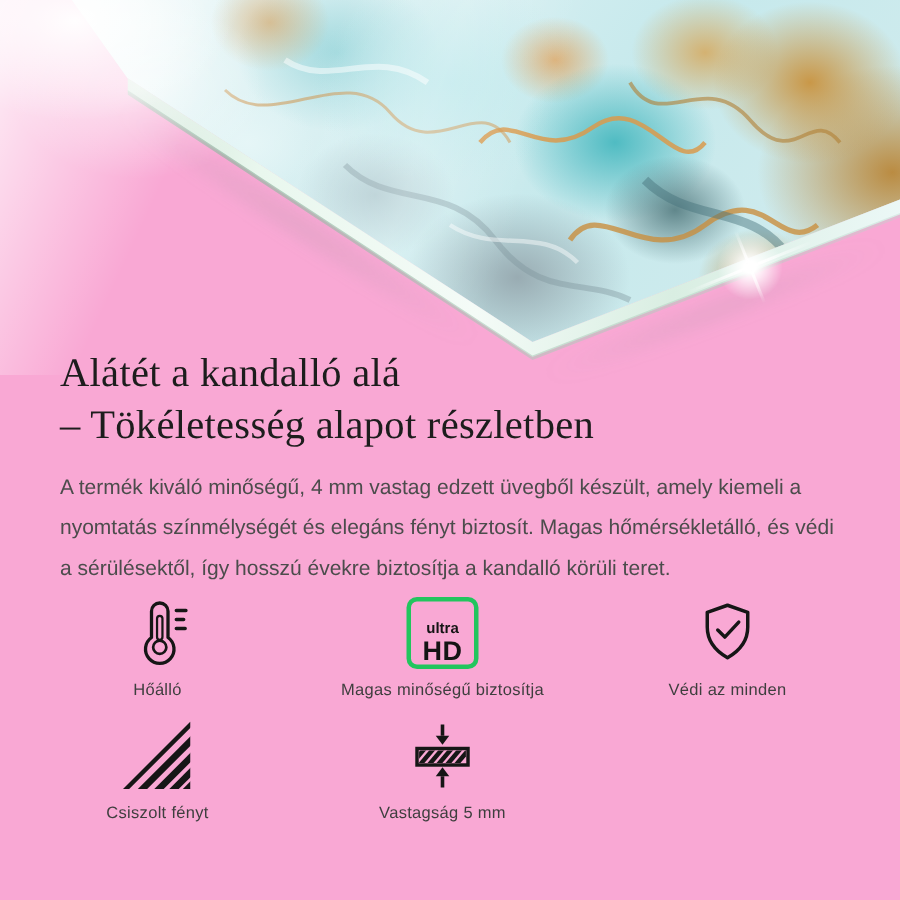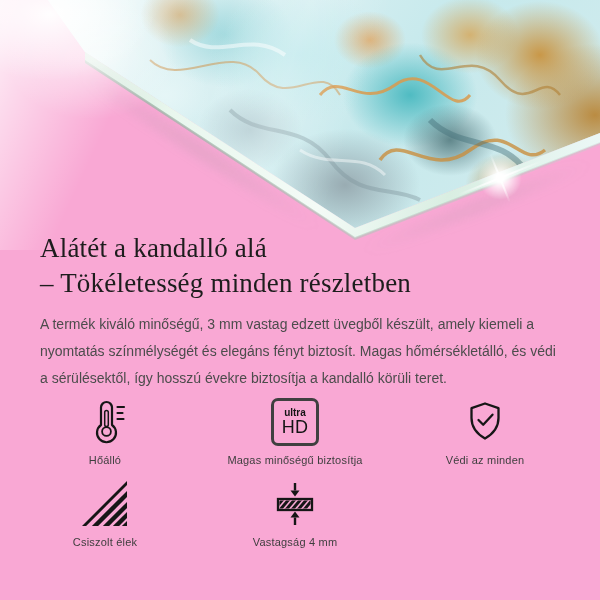--- a/index.html
+++ b/index.html
@@ -62,24 +62,24 @@
     color:#1d1d1d;letter-spacing:.2px;}
   .paragraph{position:absolute;left:40px;top:311px;width:524px;margin:0;
     font-size:14px;line-height:27px;color:#4c4c4c;}
 
   
   .features{position:absolute;left:10px;top:396px;width:570px;display:grid;
     grid-template-columns:repeat(3,1fr);row-gap:12px;}
   .feature{display:flex;flex-direction:column;align-items:center;}
   .icon-wrap{height:52px;display:flex;align-items:center;justify-content:center;color:#161616;}
   .feature .label{margin-top:6px;font-size:11px;color:#3e3e3e;letter-spacing:.2px;}
-  .uhd-box{width:42px;height:42px;border:3px solid #404040;border-radius:7px;
-    display:flex;flex-direction:column;align-items:center;justify-content:center;color:#141414;}
+  .uhd-box{width:42px;height:42px;border:3px solid #22c55e;border-radius:7px;
+    display:flex;flex-direction:column;align-items:center;justify-content:flex-end;color:#141414;}
   .uhd-top{font-size:10px;line-height:10px;font-weight:700;}
-  .uhd-bottom{font-size:18px;line-height:18px;font-weight:400;letter-spacing:.3px;}
+  .uhd-bottom{font-size:18px;line-height:18px;font-weight:700;letter-spacing:.3px;}
 </style>
 </head>
 <body>
 
 <div class="stage">
 
   <div class="hero">
     <div class="shadow-a"></div>
     <div class="shadow-b"></div>
     <div class="glass-top">
@@ -99,23 +99,23 @@
     <div class="glass-edge"></div>
     <div class="glass-rim"></div>
     <div class="hero-fade"></div>
     <div class="sparkle">
       <div class="halo"></div>
         <div class="ray1"></div>
         <div class="ray2"></div>
     </div>
   </div>
 
-  <h1 class="heading"><span>Alátét a kandalló alá</span><br><span>– Tökéletesség minden részletben</span></h1>
+  <h1 class="heading"><span>Alátét a kandalló alá</span><br><span>– Tökéletesség alapot részletben</span></h1>
 
-  <p class="paragraph">A termék kiváló minőségű, 3 mm vastag edzett üvegből készült, amely kiemeli a nyomtatás színmélységét és elegáns fényt biztosít. Magas hőmérsékletálló, és védi a sérülésektől, így hosszú évekre biztosítja a kandalló körüli teret.</p>
+  <p class="paragraph">A termék kiváló minőségű, 4 mm vastag edzett üvegből készült, amely kiemeli a nyomtatás színmélységét és elegáns fényt biztosít. Magas hőmérsékletálló, és védi a sérülésektől, így hosszú évekre biztosítja a kandalló körüli teret.</p>
 
   <div class="features">
 
     <div class="feature">
       <div class="icon-wrap">
         <svg width="48" height="48" viewBox="0 0 48 48" fill="none">
           <path d="M20 9.5 a5.5 5.5 0 0 1 11 0 v17.5 a9.5 9.5 0 1 1 -11 0 z" stroke="#161616" stroke-width="2.2" stroke-linejoin="round"></path>
           <circle cx="25.5" cy="33.5" r="4.4" stroke="#161616" stroke-width="1.8"></circle>
           <rect x="23.7" y="12.5" width="3.6" height="16" rx="1.8" stroke="#161616" stroke-width="1.5"></rect>
           <path d="M36.5 9 h6.5 M36.5 15 h5 M36.5 21 h6" stroke="#161616" stroke-width="2.2" stroke-linecap="round"></path>
@@ -155,21 +155,21 @@
             </defs>
           <g clip-path="url(#triClip)" stroke="#161616" stroke-width="4.4">
             <line x1="-2" y1="50" x2="50" y2="-2"></line>
             <line x1="10" y1="50" x2="50" y2="10"></line>
             <line x1="21" y1="50" x2="50" y2="21"></line>
             <line x1="31" y1="50" x2="50" y2="31"></line>
             <line x1="40" y1="50" x2="50" y2="40"></line>
           </g>
         </svg>
       </div>
-      <div class="label">Csiszolt élek</div>
+      <div class="label">Csiszolt fényt</div>
     </div>
 
     <div class="feature">
       <div class="icon-wrap">
         <svg width="48" height="48" viewBox="0 0 48 48" fill="none">
           <defs>
               <clipPath id="barClip">
                 <rect x="8.4" y="20.4" width="31.2" height="8.2"></rect>
               </clipPath>
             </defs>
@@ -181,17 +181,17 @@
           <g clip-path="url(#barClip)" stroke="#161616" stroke-width="3">
             <line x1="2" y1="31" x2="13" y2="18"></line>
             <line x1="8" y1="31" x2="19" y2="18"></line>
             <line x1="14" y1="31" x2="25" y2="18"></line>
             <line x1="20" y1="31" x2="31" y2="18"></line>
             <line x1="26" y1="31" x2="37" y2="18"></line>
             <line x1="32" y1="31" x2="43" y2="18"></line>
           </g>
         </svg>
       </div>
-      <div class="label">Vastagság 4 mm</div>
+      <div class="label">Vastagság 5 mm</div>
     </div>
 
   </div>
 </div>
 
 </body></html>

